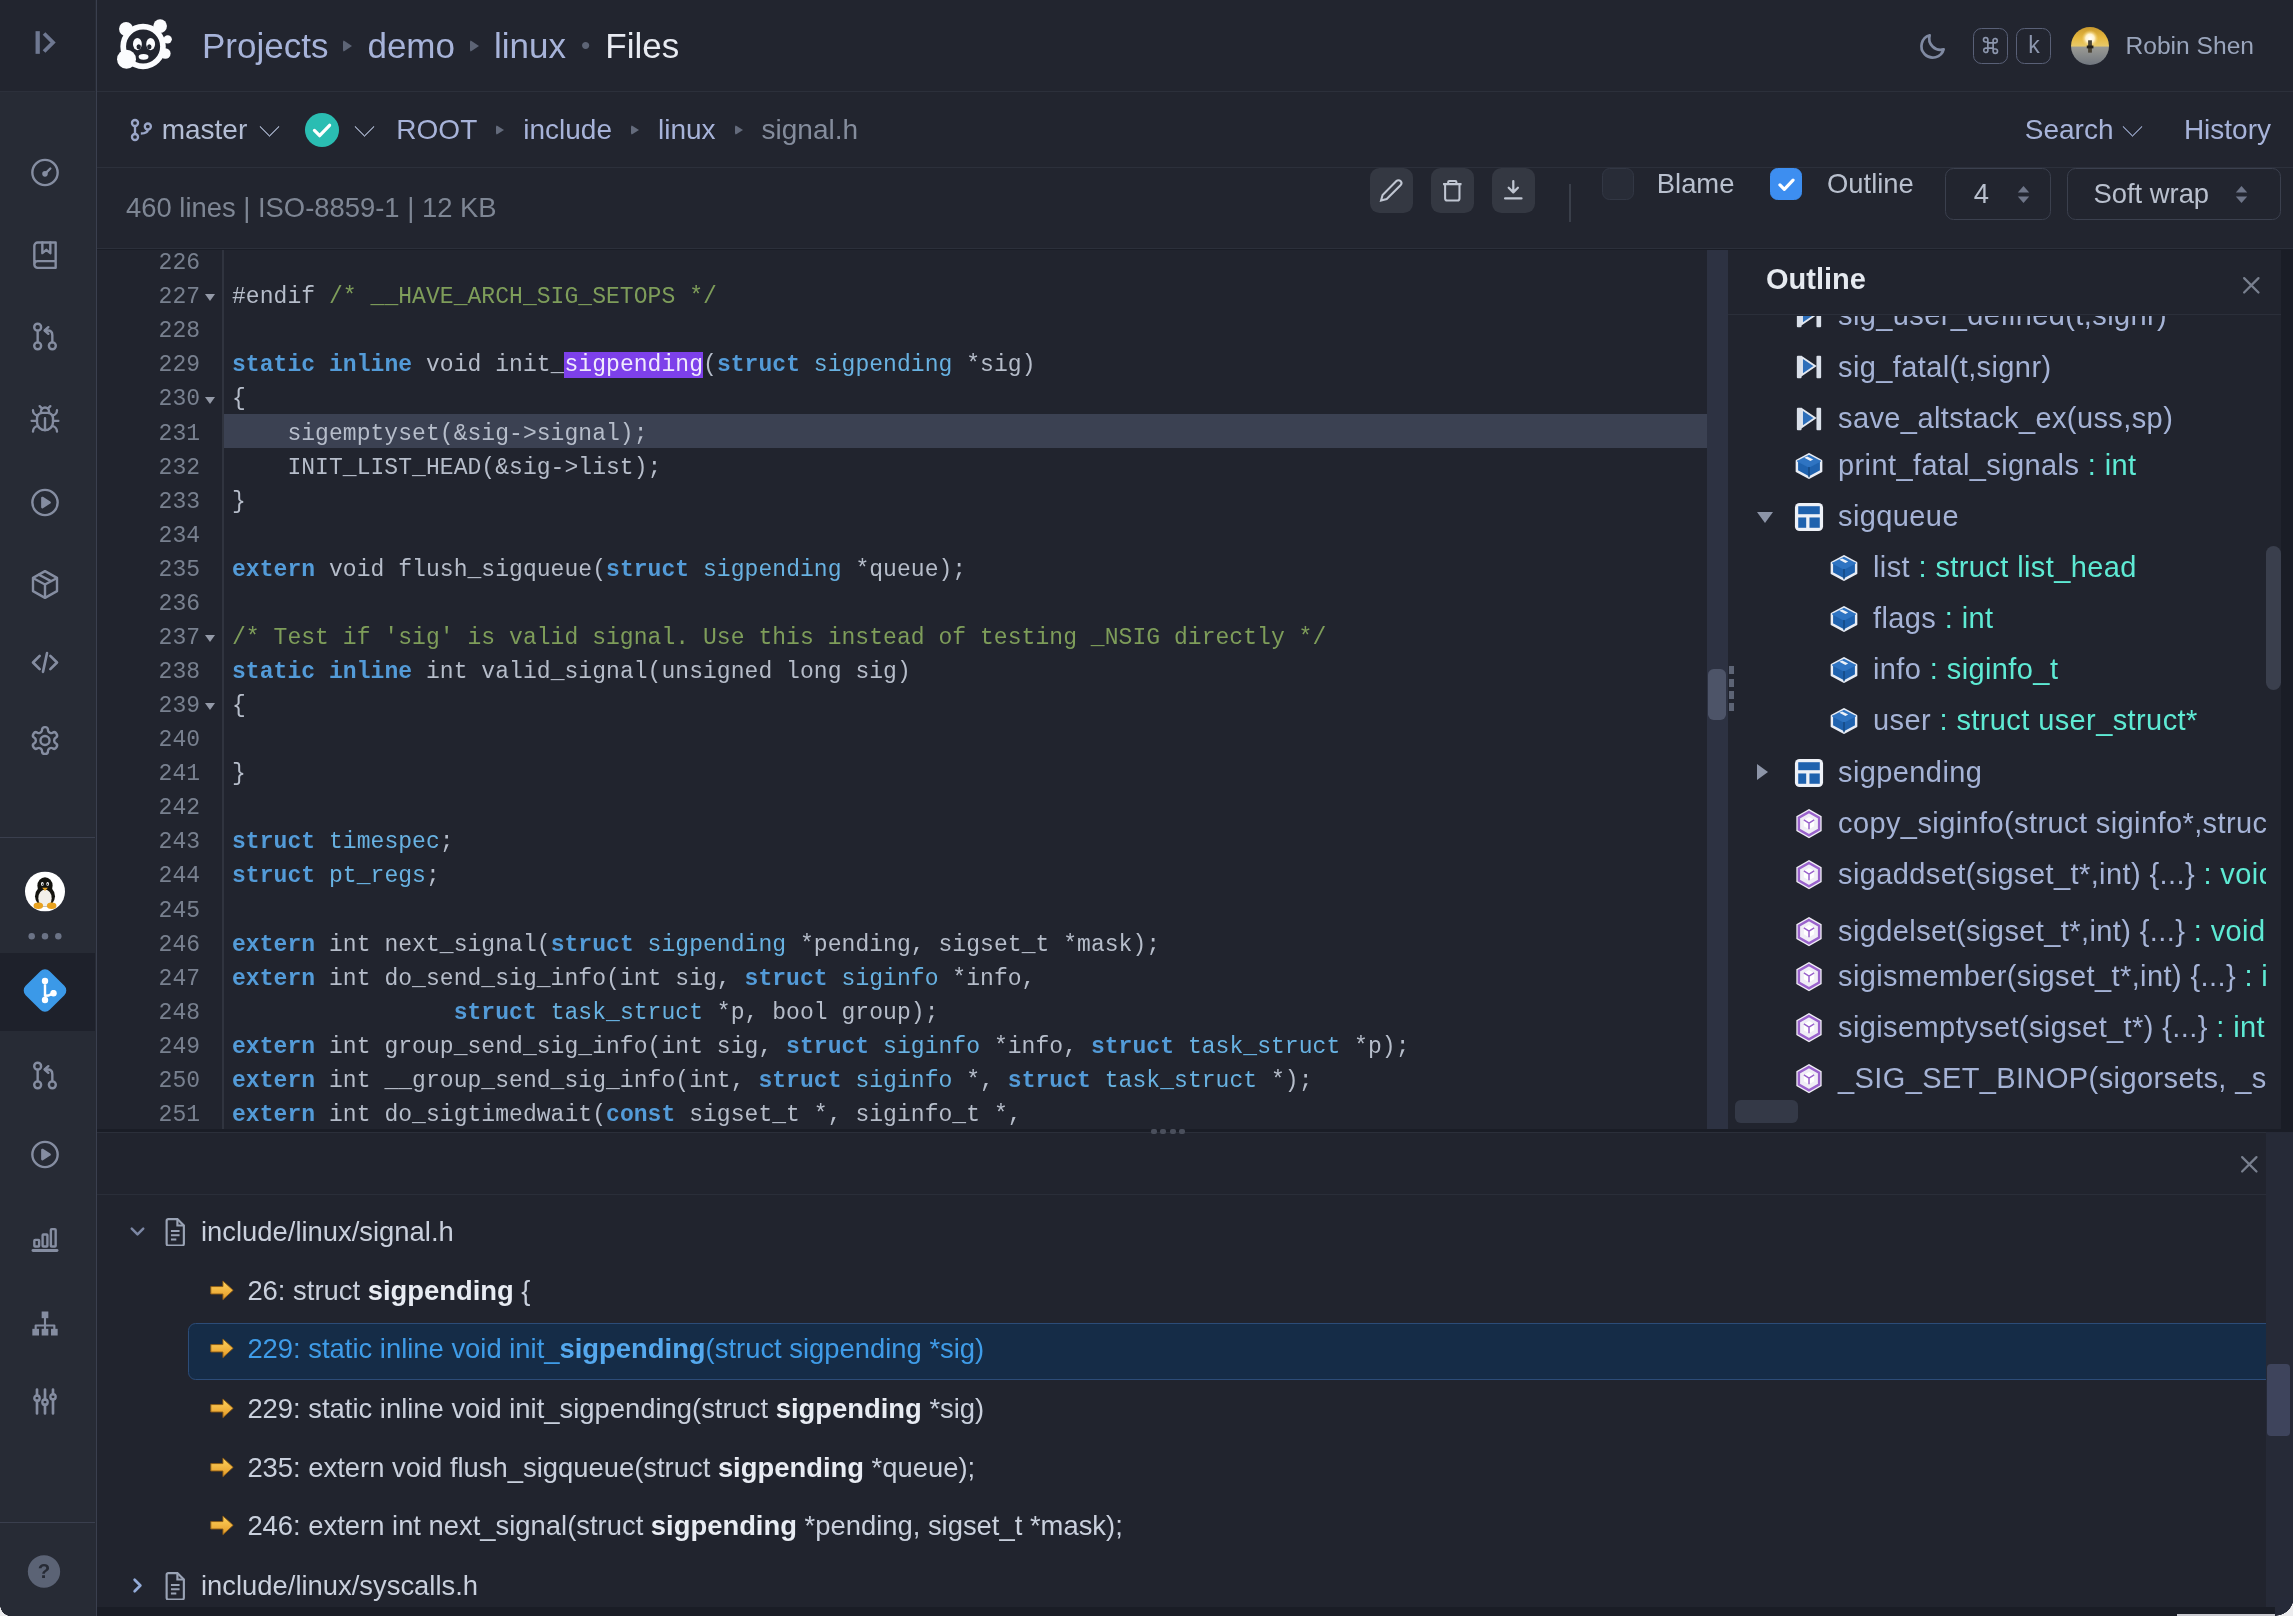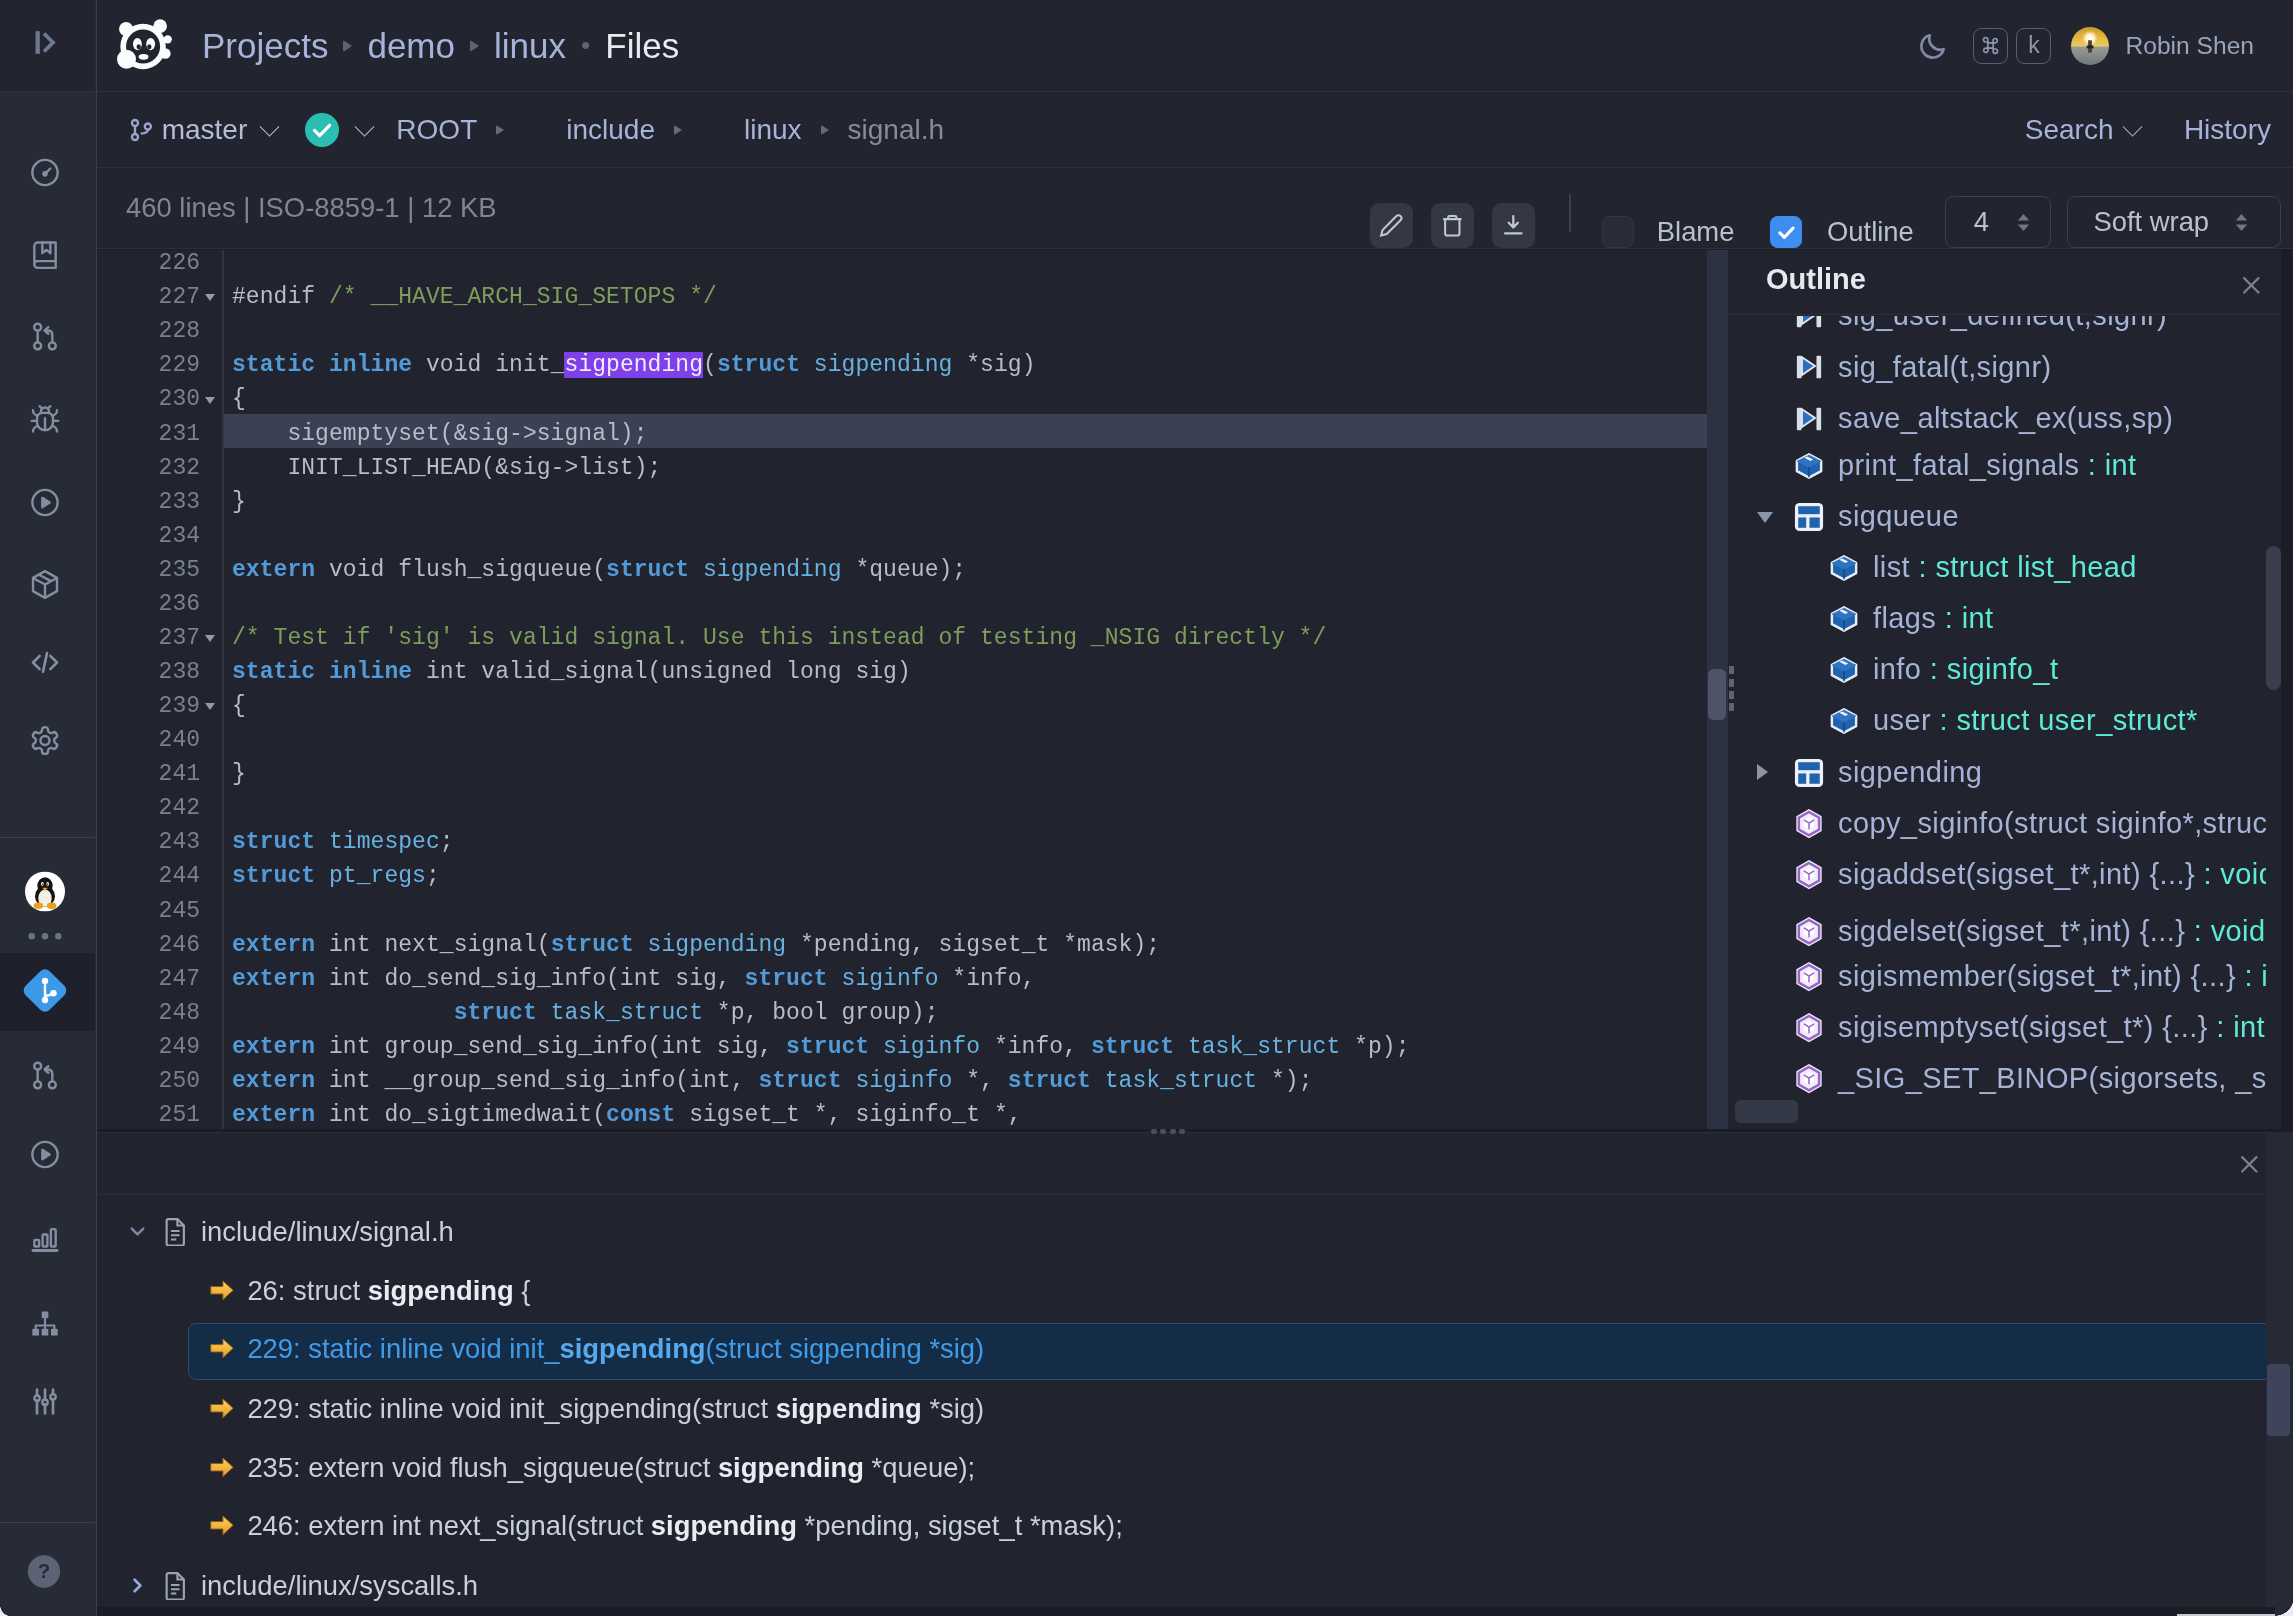--- a/index.html
+++ b/index.html
@@ -22,29 +22,29 @@
 .crumbs { position:absolute; left:111px; top:0; height:91px; display:flex; align-items:center; gap:15px; font-size:35px; color:#a7b3d9; }
 .crumbs .sepa { width:0; height:0; border-left:9.5px solid #5d6475; border-top:6.6px solid transparent; border-bottom:6.6px solid transparent; border-radius:1.9px; }
 .crumbs .dot { color:#5d6475; font-size:26.5px; }
 .crumbs .cur { color:#e8ebf2; }
 .topright { position:absolute; right:40px; top:0; height:91px; display:flex; align-items:center; gap:0; }
 .kbtn { width:35px; height:36px; border:1.9px solid #596077; border-radius:8.5px; color:#8d97ae; font-size:23px; display:flex; align-items:center; justify-content:center; }
 .uname { color:#9aa5bc; font-size:24.6px; margin-left:16px; }
 
 #bar2 { left:91px; top:92px; width:2203px; height:76px; background:#22252f; border-bottom:0.9px solid #2c303b; }
 .b2l { position:absolute; left:37px; top:0; height:75px; display:flex; align-items:center; gap:0; font-size:28px; color:#b3bdd4; }
-.b2l .lnk { color:#a7b3d9;margin-left:43px; }
+.b2l .lnk { color:#a7b3d9; }
 .b2l .plain { color:#848c9c; }
 .b2l .tsep { width:0; height:0; border-left:8.5px solid #646b7c; border-top:5.7px solid transparent; border-bottom:5.7px solid transparent; margin:0 19px; border-radius:1.9px; }
 .chev { display:inline-block; width:15px; height:15px; border-right:2.8px solid #8a93a8; border-bottom:2.8px solid #8a93a8; transform:rotate(45deg) translate(-1.9px,-1.9px); border-radius:1.9px; }
 .b2r { position:absolute; right:23px; top:0; height:75px; display:flex; align-items:center; gap:0; font-size:28px; color:#a7b3d9; }
 
 #bar3 { left:91px; top:168px; width:2203px; height:81px; background:#22252f; border-bottom:0.9px solid #2c303b; }
 .b3info { position:absolute; left:35px; top:0; height:80px; display:flex; align-items:center; font-size:27.4px; color:#7e8694; }
-.b3r { position:absolute; right:13.2px; top:0; height:80px; display:flex; align-items:flex-end; gap:0; font-size:27.4px; color:#b9c0ce; }
+.b3r { position:absolute; right:13.2px; top:0; height:80px; display:flex; align-items:flex-start; gap:0; font-size:27.4px; color:#b9c0ce; }
 .sqbtn { width:43px; height:45px; background:#343842; border-radius:9.5px; display:flex; align-items:center; justify-content:center; margin-right:18px; }
 .vline { width:1.9px; height:38px; background:#3a3f4a; margin:16px 31px 16px 16px; }
 .chk { width:32px; height:32px; border-radius:7.6px; background:#282c37; border:0.9px solid #323744; }
 .chk.on { background:#3d8ef0; border-color:#3d8ef0; display:flex; align-items:center; justify-content:center; }
 .selbox { height:52px; border:0.9px solid #3b404e; border-radius:8.5px; display:flex; align-items:center; color:#b9c0ce; }
 
 #codearea { left:91px; top:250px; width:1616px; height:879px; background:#21242e; overflow:hidden; }
 #codearea .gsep { position:absolute; left:131px; top:0; width:1.9px; height:879px; background:#30343f; }
 .cline { position:absolute; left:141px; height:34px; line-height:34px; font-family:"Liberation Mono", monospace; font-size:23px; white-space:pre; color:#b6bdca; letter-spacing:0.05px; }
 .lnum { position:absolute; left:33px; width:76px; height:34px; line-height:34px; text-align:right; font-family:"Liberation Mono", monospace; font-size:23px; color:#78808f; }

